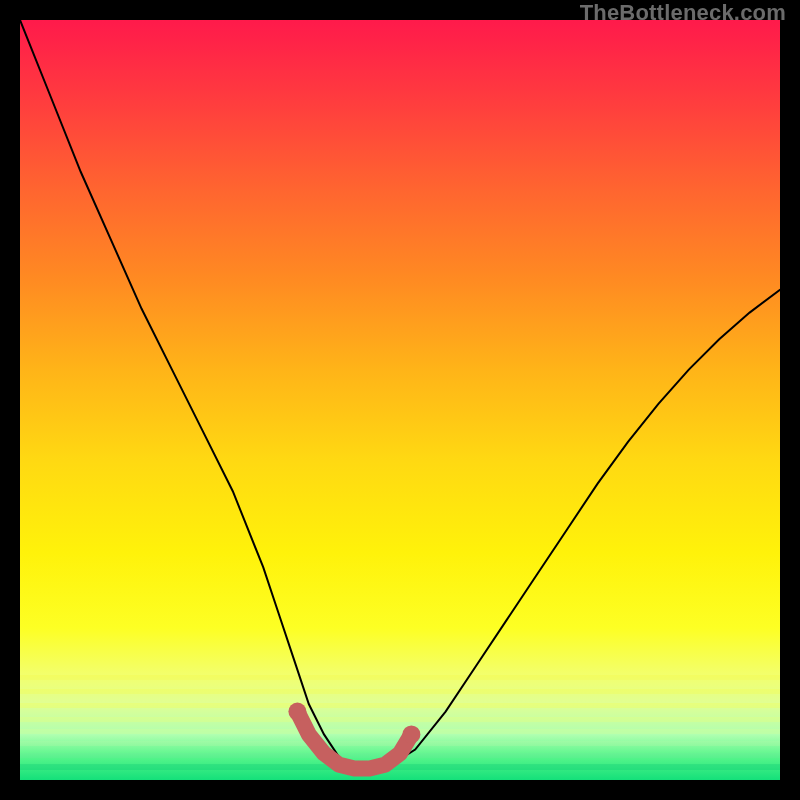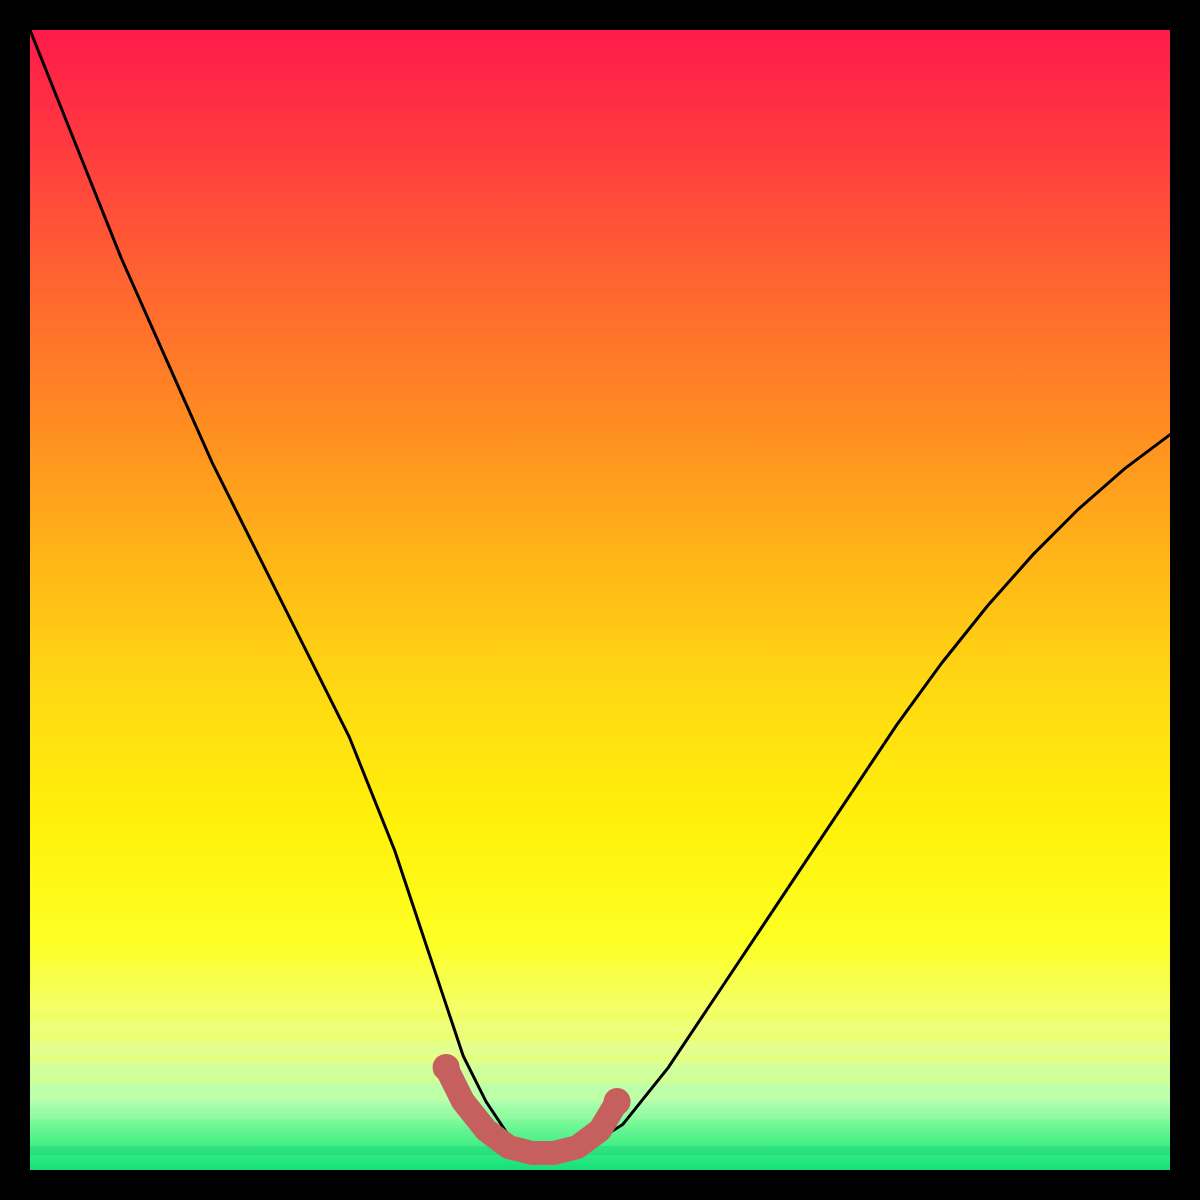--- a/index.html
+++ b/index.html
@@ -83,20 +83,21 @@
     font-size: 22px;
     font-weight: 600;
     letter-spacing: 0.2px;
   }
 </style>
 </head>
 <body>
 
 <div class="stage">
 
+  <div class="watermark">TheBottleneck.com</div>
 
   <div class="plot-area">
     <div class="gradient"></div>
 
     <div class="bands">
       <div class="band" style="bottom:10px;background:#00c070;"></div>
       <div class="band" style="bottom:22px;background:#6de89a;height:5px;"></div>
       <div class="band" style="bottom:34px;background:#b7f7a8;height:5px;"></div>
       <div class="band" style="bottom:46px;background:#e0ff90;height:5px;"></div>
       <div class="band" style="bottom:58px;background:#f4ff6a;height:5px;"></div>

